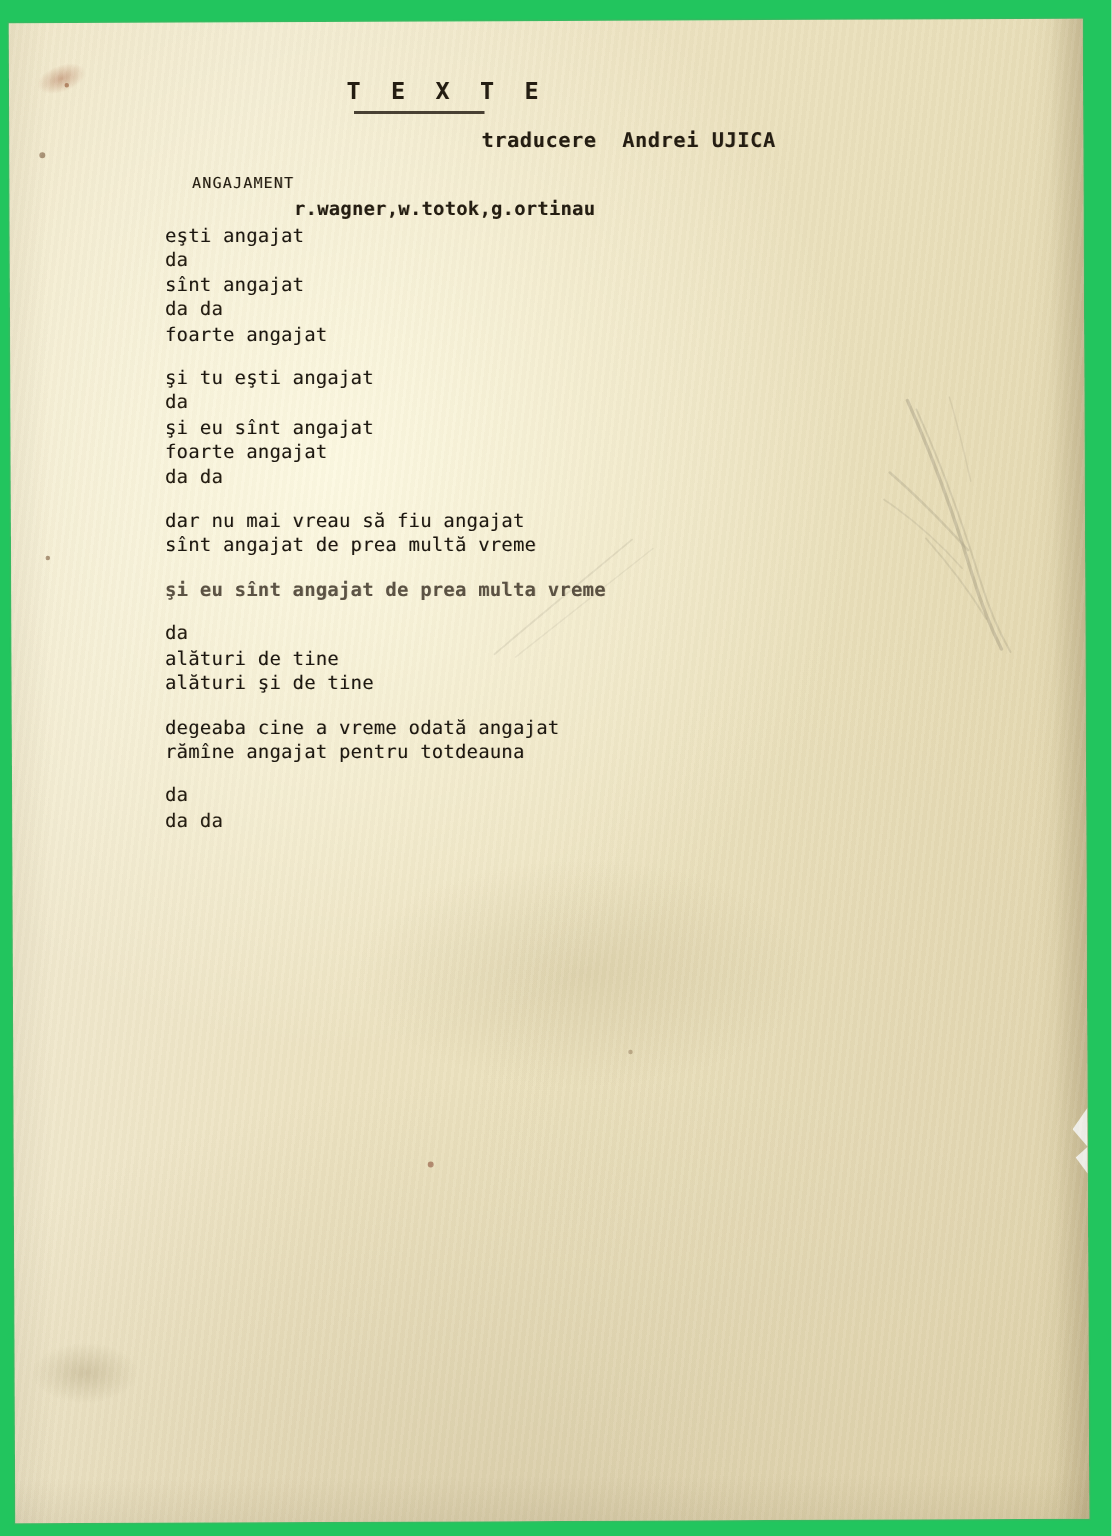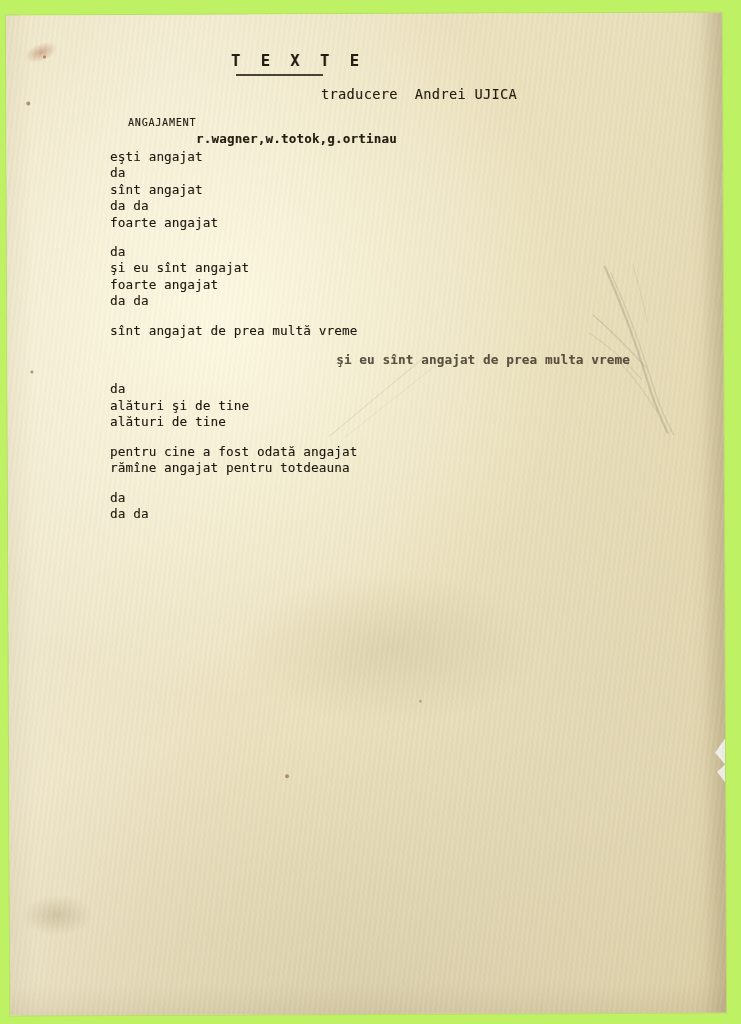--- a/index.html
+++ b/index.html
@@ -11,21 +11,21 @@
     width: 741px;
     height: 1024px;
     overflow: hidden;
     font-family: "DejaVu Sans Mono", monospace;
   }
 
   #page {
     position: relative;
     width: 741px;
     height: 1024px;
-    background: #bef264;
+    background: #22c55e;
   }
 
   
   #sheet {
     position: absolute;
     left: 8px;
     top: 14px;
     width: 716px;
     height: 1000px;
     background:
@@ -123,21 +123,21 @@
     top: 74px;
     width: 87px;
     height: 2px;
     background: #2a2217;
     opacity: 0.85;
   }
   #translator {
     left: 321px;
     top: 86px;
     font-size: 13.5px;
-    font-weight: 400;
+    font-weight: 700;
     letter-spacing: 0.4px;
   }
   #poem-title {
     left: 103px;
     top: 117px;
     font-size: 10px;
     font-weight: 400;
     letter-spacing: 0.8px;
     margin-left: 25px;
   }
@@ -165,21 +165,20 @@
     line-height: 16.4px;
     letter-spacing: 0.15px;
     color: #241d12;
     white-space: pre;
     text-shadow: 0.4px 0.3px 0 rgba(60,48,30,0.3);
   }
   .line.faint {
     color: #3a3024;
     opacity: 0.82;
     font-weight: 600;
-    text-align: right;
   }
   .line.strong {
     color: #1c1710;
   }
 </style>
 </head>
 <body>
 
 <div id="page">
 
@@ -232,43 +231,45 @@
 
       <div class="stanza">
         <div class="line strong">eşti angajat</div>
         <div class="line">da</div>
         <div class="line strong">sînt angajat</div>
         <div class="line">da da</div>
         <div class="line strong">foarte angajat</div>
       </div>
 
       <div class="stanza">
+        <div class="line strong">şi tu eşti angajat</div>
         <div class="line">da</div>
         <div class="line strong">şi eu sînt angajat</div>
         <div class="line strong">foarte angajat</div>
         <div class="line">da da</div>
       </div>
 
       <div class="stanza">
+        <div class="line strong">dar nu mai vreau să fiu angajat</div>
         <div class="line strong">sînt angajat de prea multă vreme</div>
       </div>
 
       <div class="stanza">
         <div class="line faint">şi eu sînt angajat de prea multa vreme</div>
       </div>
 
       <div class="stanza">
         <div class="line">da</div>
+        <div class="line strong">alături de tine</div>
         <div class="line strong">alături şi de tine</div>
-        <div class="line strong">alături de tine</div>
-      </div>
-
-
-      <div class="stanza">
-        <div class="line strong">pentru cine a fost odată angajat</div>
+      </div>
+
+
+      <div class="stanza">
+        <div class="line strong">degeaba cine a vreme odată angajat</div>
         <div class="line strong">rămîne angajat pentru totdeauna</div>
       </div>
 
       <div class="stanza">
         <div class="line">da</div>
         <div class="line">da da</div>
       </div>
 
     </div>
   </div>

